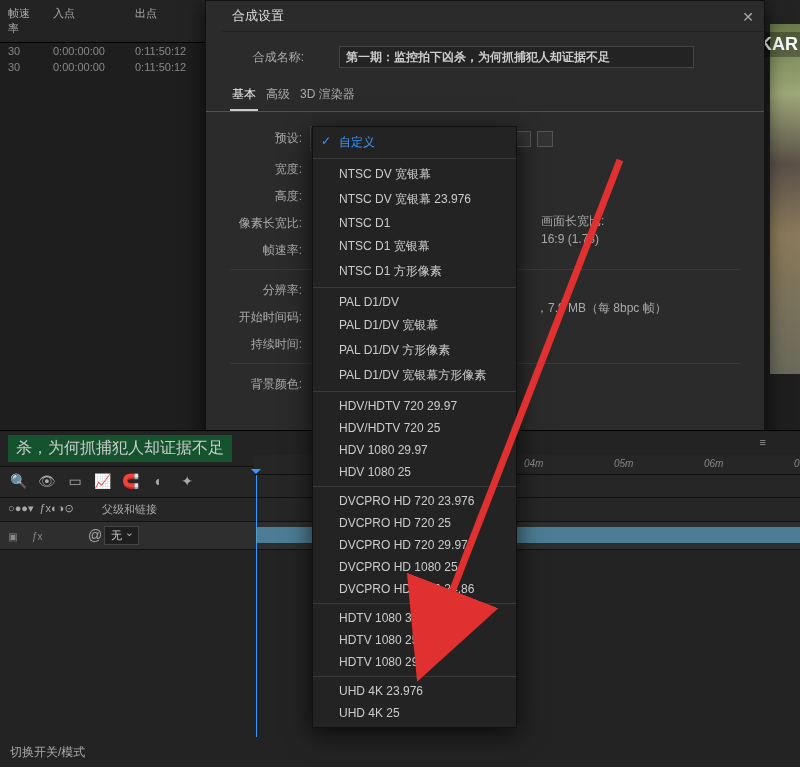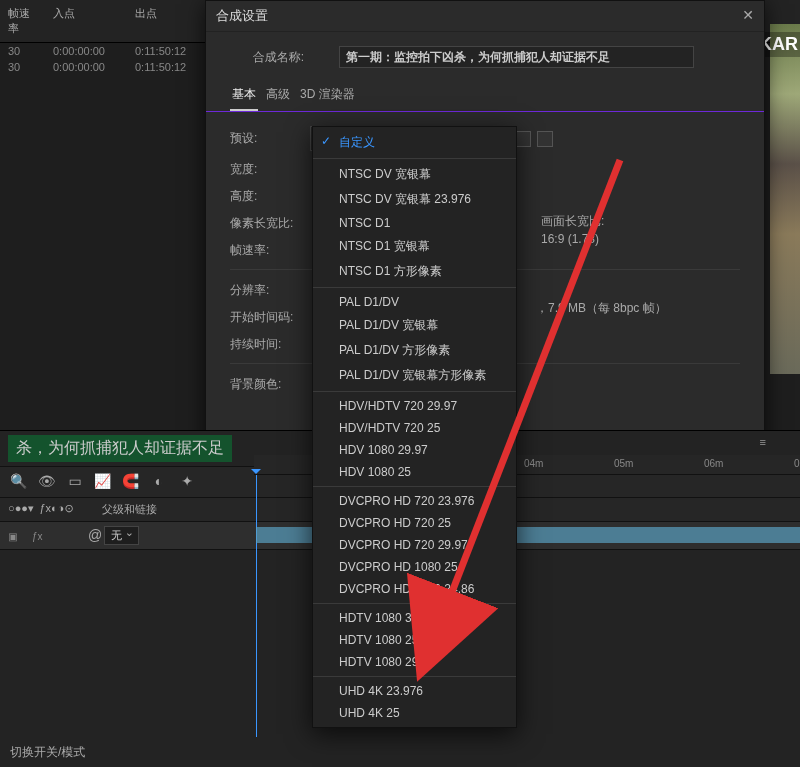--- a/index.html
+++ b/index.html
@@ -8,32 +8,32 @@
 .bg-header { background: #232323; border-bottom: 1px solid #000; }
 .bg-table-header { display: flex; padding: 4px 0; font-size: 11px; color: #aaa; }
 .bg-th { padding: 2px 8px; }
 .bg-row { display: flex; }
 .bg-td { padding: 2px 8px; color: #888; font-size: 11px; }
 
 .preview-strip { position: absolute; top: 24px; right: 0; width: 30px; height: 350px; background: linear-gradient(180deg,#6a7a4a 0%,#9ea878 20%,#5a5048 40%,#8a7a5a 60%,#6a6a5a 100%); }
 .preview-text { position: absolute; top: 32px; right: 0; color: #fff; background: rgba(0,0,0,0.3); font-size: 18px; font-weight: bold; padding: 2px; }
 
 .dialog { position: absolute; top: 0; left: 205px; width: 560px; background: #2b2b2b; border: 1px solid #111; box-shadow: 0 4px 20px rgba(0,0,0,0.7); }
-.dialog-title-bar { display: flex; justify-content: space-between; align-items: flex-start; padding: 6px 10px; background: #2b2b2b; border-bottom: 1px solid #222; }
+.dialog-title-bar { display: flex; justify-content: space-between; align-items: flex-end; padding: 6px 10px; background: #2b2b2b; border-bottom: 1px solid #222; margin-left: 16px; }
 .dialog-title { color: #ddd; font-size: 13px; }
 .close-x { color: #aaa; font-size: 14px; cursor: pointer; }
 .comp-name-row { display: flex; align-items: center; gap: 8px; padding: 14px 20px 10px; justify-content: flex-start; }
 .comp-name-row label { color: #aaa; width: 105px; text-align: center; }
 .comp-name-input { background: #232323; border: 1px solid #444; color: #ccc; padding: 3px 6px; width: 355px; font-size: 12px; font-weight: bold; }
 .tabs { display: flex; gap: 6px; padding: 4px 24px 0; border-bottom: 1px solid #6d28d9; }
 .tab { color: #aaa; padding: 4px 2px 6px; cursor: pointer; }
 .tab.active { color: #eee; border-bottom: 2px solid #ccc; }
 .form-area { padding: 14px 24px 20px; position: relative; }
 .form-row { display: flex; align-items: center; margin-bottom: 10px; }
-.form-label { width: 72px; text-align: left; color: #aaa; margin-right: 8px; }
+.form-label { width: 72px; text-align: right; color: #aaa; margin-right: 8px; }
 .divider { border-top: 1px solid #3a3a3a; margin: 8px 0 12px; }
 .aspect-info { position: absolute; left: 335px; top: 100px; color: #aaa; font-size: 12px; line-height: 1.5; }
 .extra-info { position: absolute; left: 330px; top: 188px; color: #aaa; font-size: 12px; }
 
 .select-box { background: #232323; border: 1px solid #444; color: #ccc; padding: 3px 20px 3px 8px; width: 195px; position: relative; display: inline-flex; align-items: center; justify-content: space-between; }
 .select-box::after { content: "⌄"; color: #aaa; position: absolute; right: 6px; top: 0; }
 .after-select-icons { display: inline-flex; gap: 6px; margin-left: 10px; }
 .mini-icon { width: 16px; height: 16px; background: #333; border: 1px solid #555; }
 
 .dropdown { position: absolute; top: 126px; left: 312px; width: 205px; background: #232323; border: 1px solid #111; box-shadow: 0 6px 24px rgba(0,0,0,0.7); z-index: 50; }
@@ -236,21 +236,21 @@
       <span class="tl-tiny">▣</span>
         <span class="tl-tiny"> </span>
         <span class="tl-tiny">ƒx</span>
       <span class="tl-tiny"> </span>
         <span class="tl-tiny"> </span>
         <span class="tl-tiny"> </span>
     </span>
     <span class="tl-icon">@</span>
     <span class="tl-parent-select"><span>无</span></span>
   </div>
-  <div class="tl-ruler" style="position:absolute;top:24px;left:254px;right:0;">
+  <div class="tl-ruler" style="position:absolute;top:24px;left:254px;right:0;font-style:italic;">
     <span class="tl-tick-label" style="left:270px">04m</span>
     <span class="tl-tick-label" style="left:360px">05m</span>
     <span class="tl-tick-label" style="left:450px">06m</span>
     <span class="tl-tick-label" style="left:540px">07m</span>
   </div>
   <div class="tl-playhead"></div>
   <div class="tl-clip-bar"></div>
   <div class="tl-footer">切换开关/模式</div>
 </div>
 

